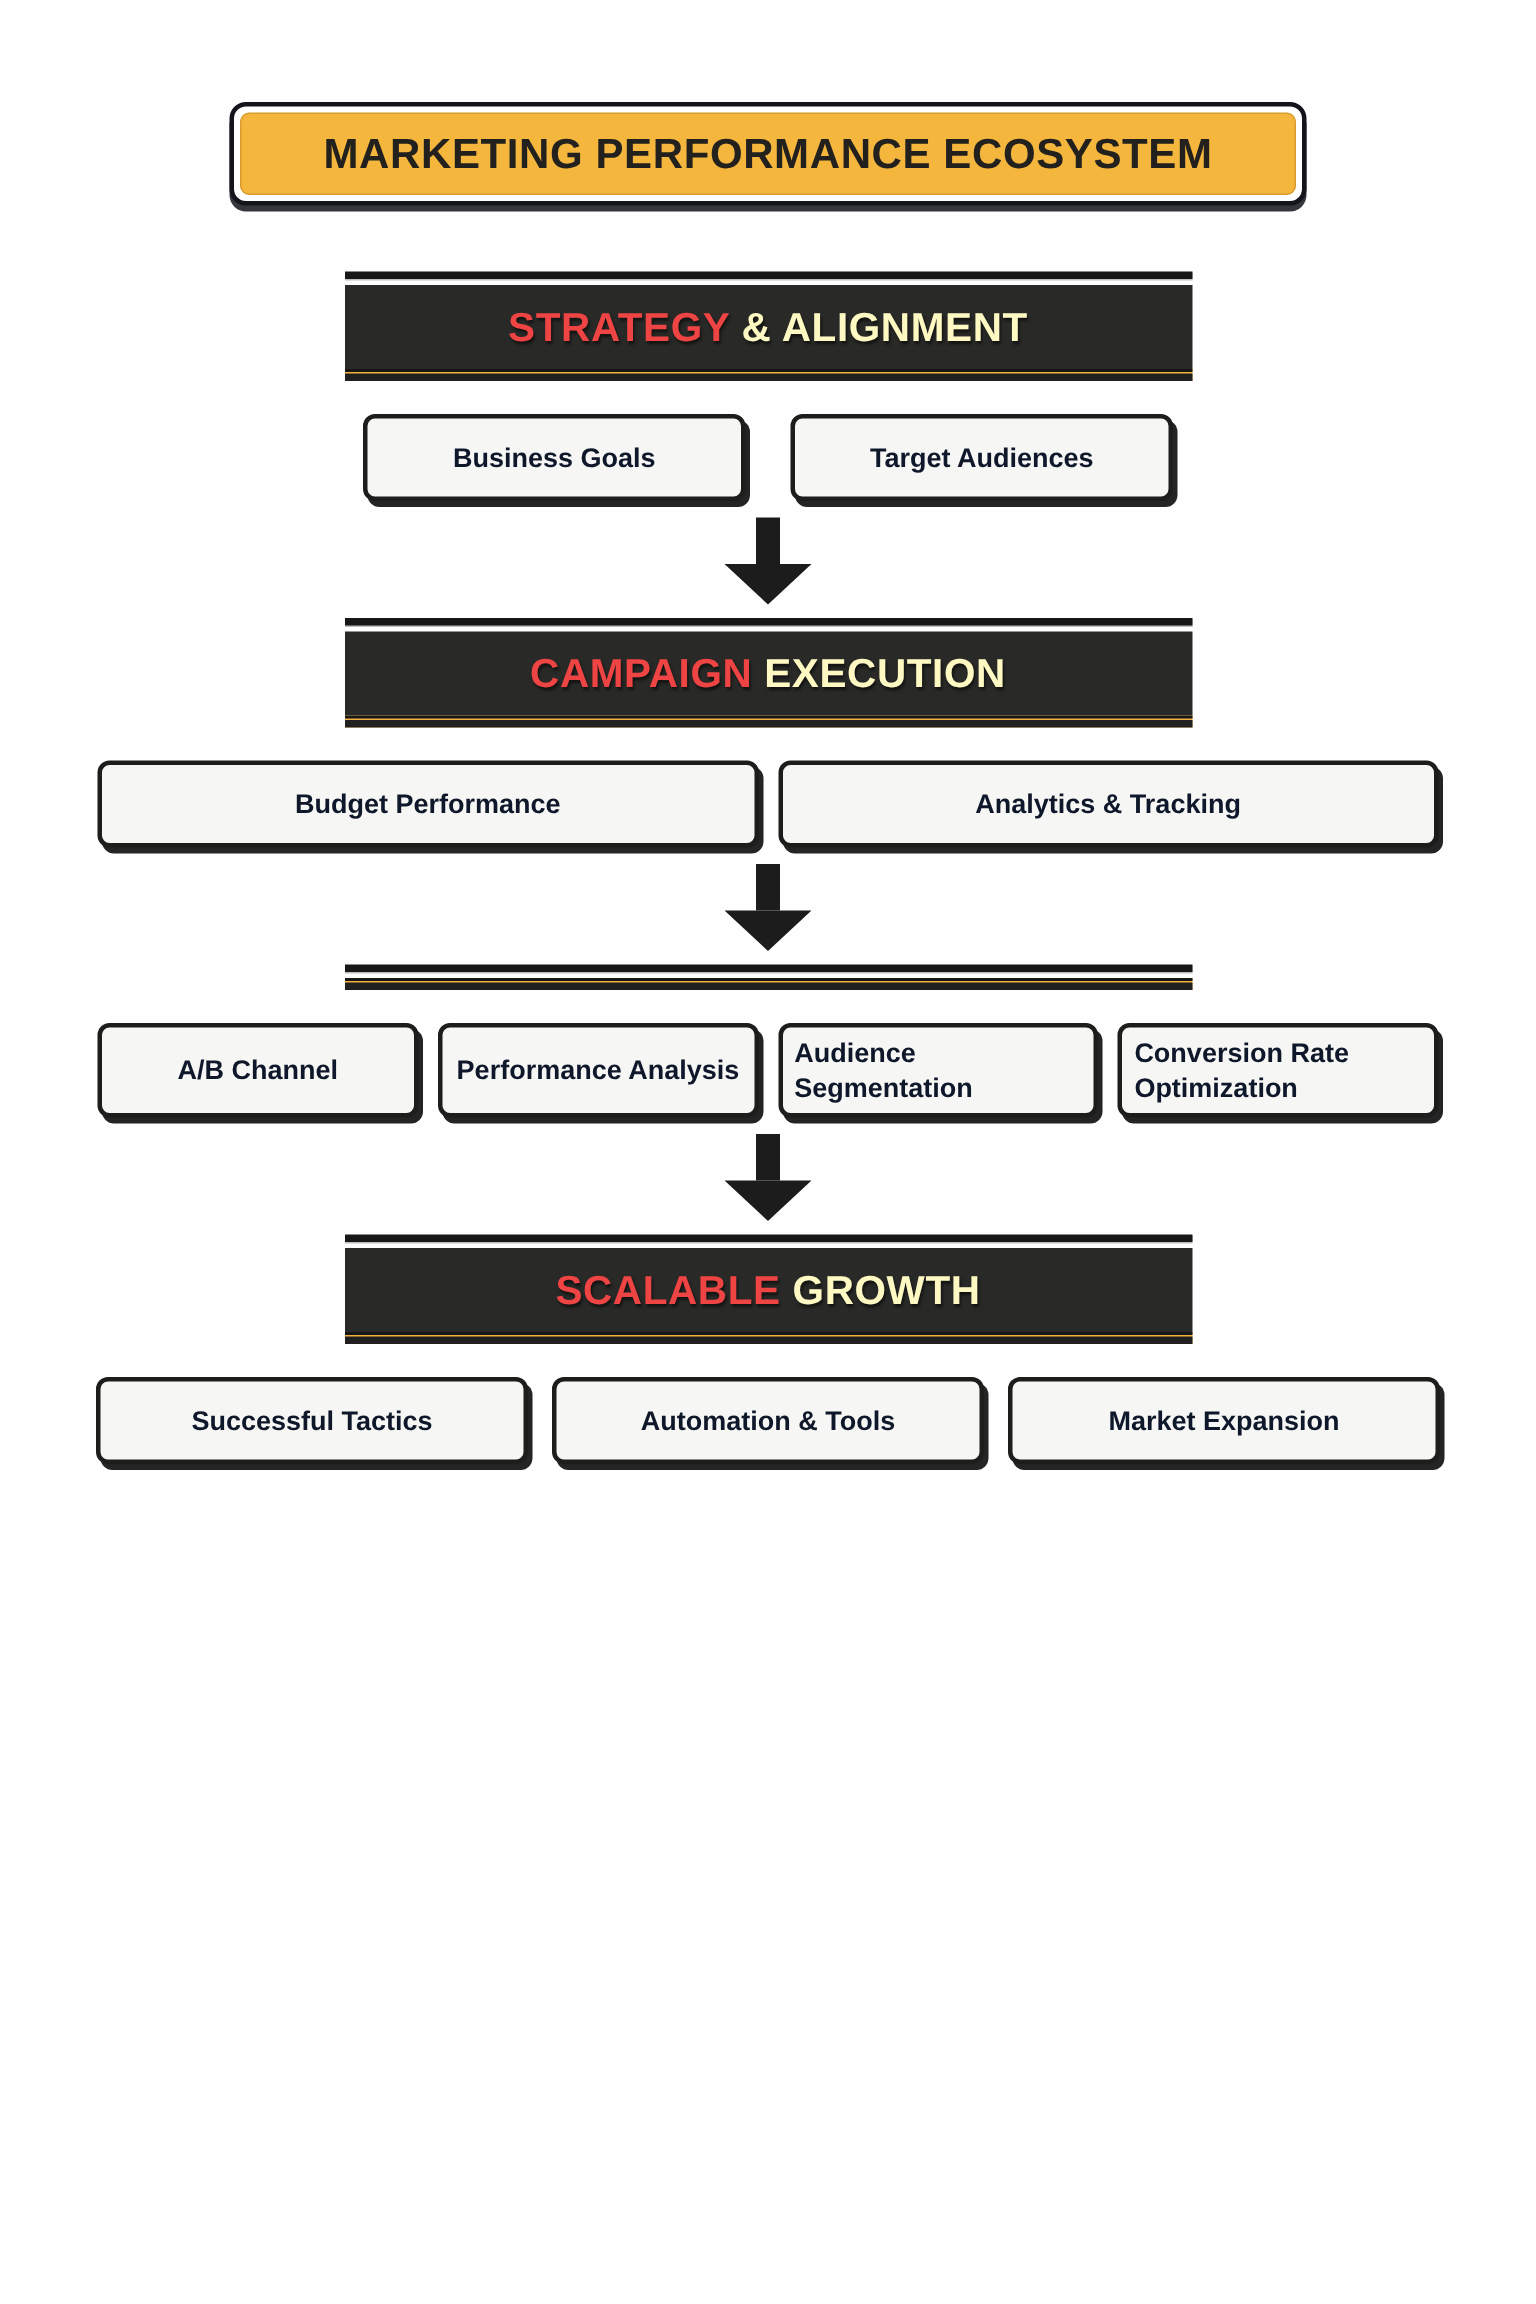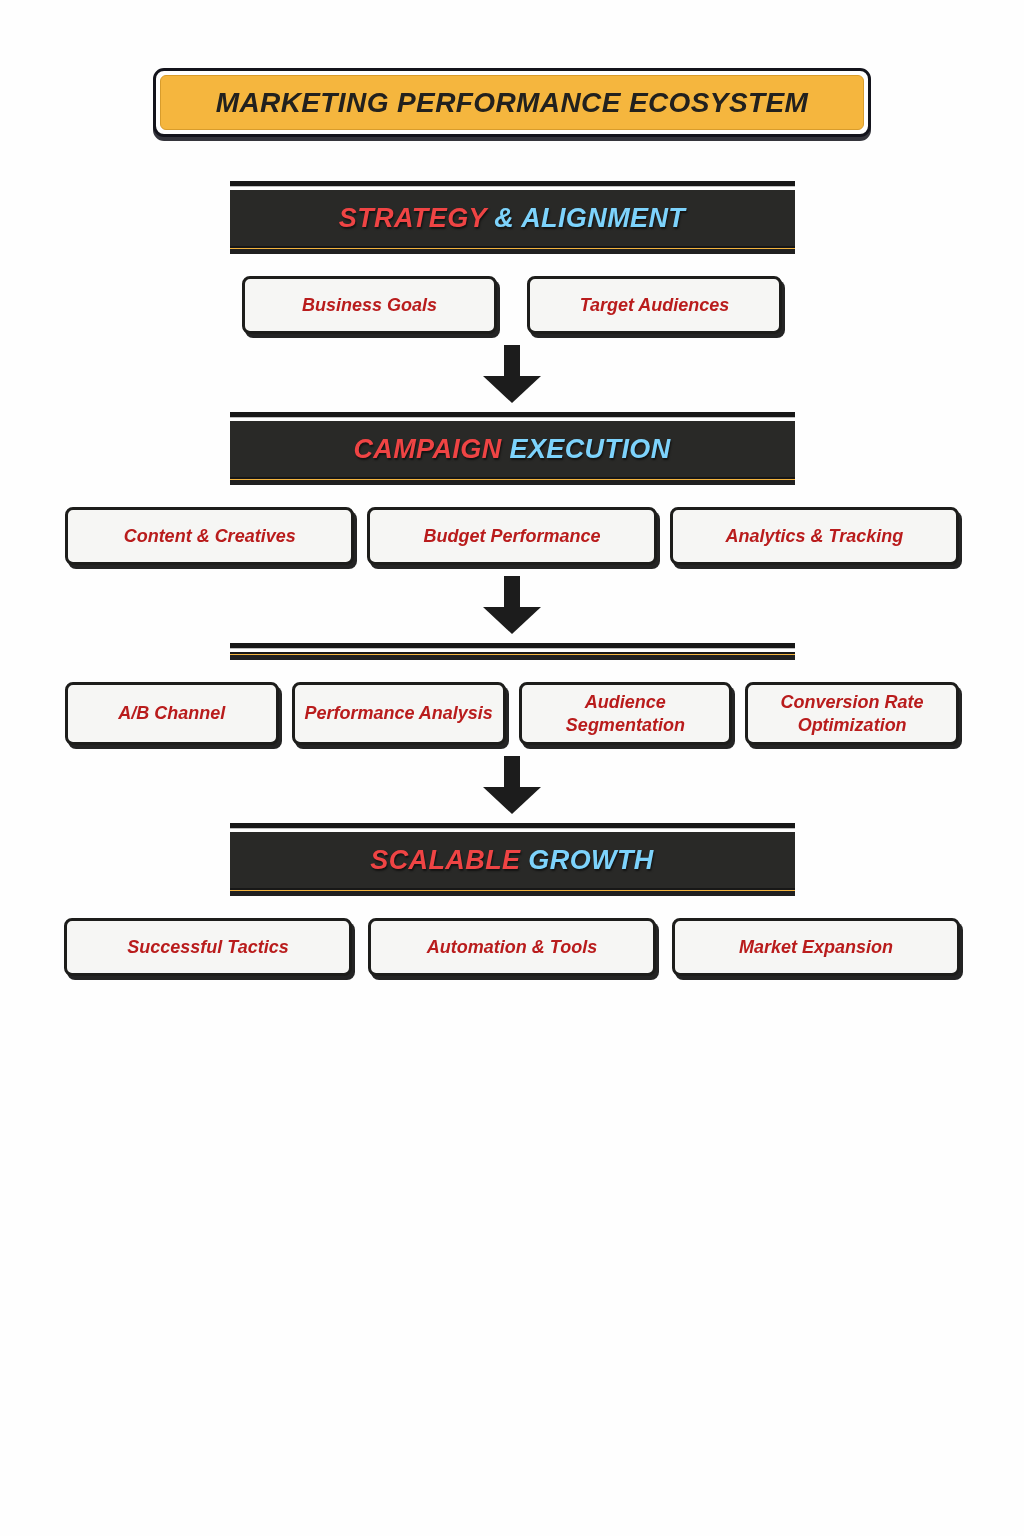--- a/index.html
+++ b/index.html
@@ -6,21 +6,20 @@
   html, body { background: #ffffff; }
   body { font-family: "Liberation Sans", sans-serif; }
 
   .page {
     position: relative;
     width: 1024px;
     height: 1536px;
     margin: 0 auto;
     background: #fefefe;
     overflow: hidden;
-    font-style: italic;
   }
 
   
   .title-banner {
     width: 718px;
     margin: 68px auto 0;
     background: #ffffff;
     border: 3px solid #14141c;
     border-radius: 11px;
     padding: 4px;
@@ -56,21 +55,21 @@
     background: #292927;
     padding: 4px 6px;
     text-align: center;
     font-size: 27px;
     font-weight: bold;
     letter-spacing: 0.4px;
     line-height: 48px;
     text-shadow: 1px 2px 2px rgba(0,0,0,0.55);
   }
   .sh-accent { color: #ef4444; }
-  .sh-rest { color: #7dd3fc; }
+  .sh-rest { color: #fef9c3; }
   .sh-stripe {
     height: 8px;
     background: #f2b33e;
     border-top: 2px solid #171717;
     border-bottom: 5px solid #202020;
   }
 
   
   .box-row {
     display: flex;
@@ -86,25 +85,24 @@
   .box-row.cols-4 .node-box { flex: 1 1 0; }
   .node-box {
     min-height: 58px;
     background: #f6f6f4;
     border: 3px solid #1d1d1b;
     border-radius: 8px;
     box-shadow: 3px 4px 0 rgba(12,12,12,0.9);
     display: flex;
     align-items: center;
     justify-content: center;
-    text-align: center;
     padding: 6px 8px;
     font-size: 18px;
     font-weight: bold;
-    color: #b91c1c;
+    color: #0f172a;
     line-height: 1.25;
   }
 
   
   .down-arrow {
     width: 58px;
     margin: 11px auto 9px;
     display: flex;
     flex-direction: column;
     align-items: center;
@@ -157,23 +155,20 @@
   <div class="section">
     <div class="section-header">
       <div class="sh-toprule"></div>
       <div class="sh-band">
         <span class="sh-accent">CAMPAIGN</span><span class="sh-rest"> EXECUTION</span>
       </div>
       <div class="sh-stripe"></div>
     </div>
     <div class="box-row cols-4">
           <div class="node-box">
-            <span>Content &amp; Creatives</span>
-          </div>
-          <div class="node-box">
             <span>Budget Performance</span>
           </div>
           <div class="node-box">
             <span>Analytics &amp; Tracking</span>
           </div>
         </div>
     <div class="down-arrow">
       <div class="stem"></div>
       <div class="head"></div>
     </div>

